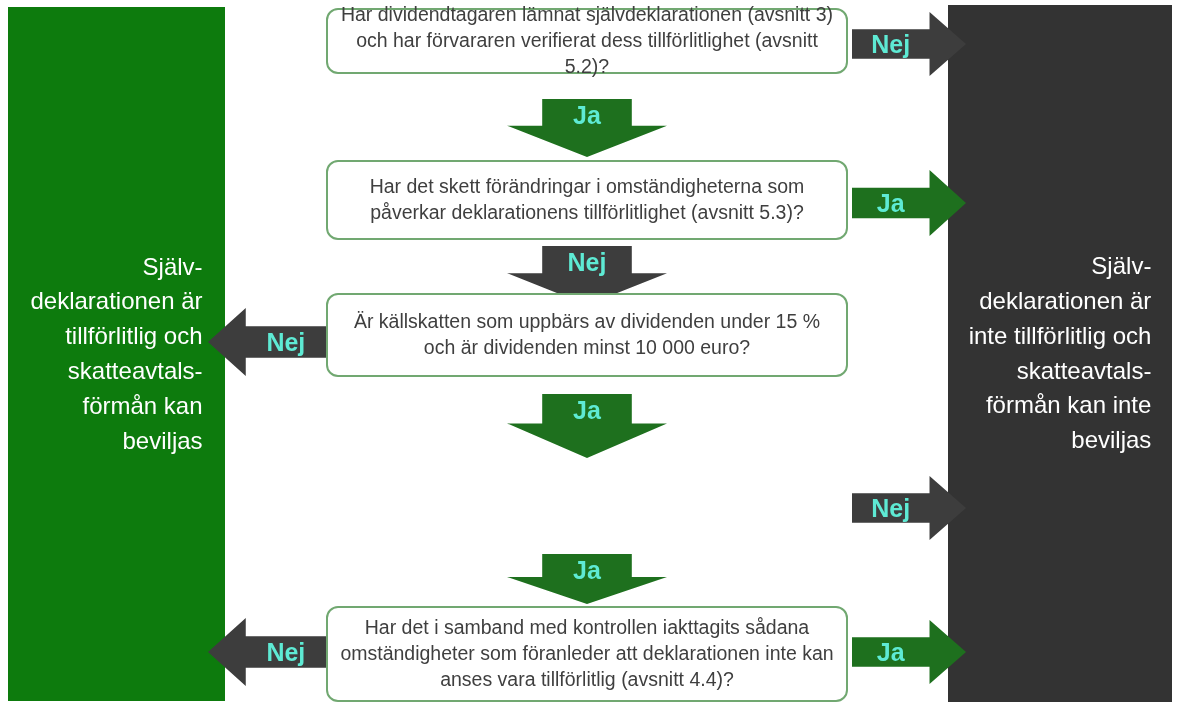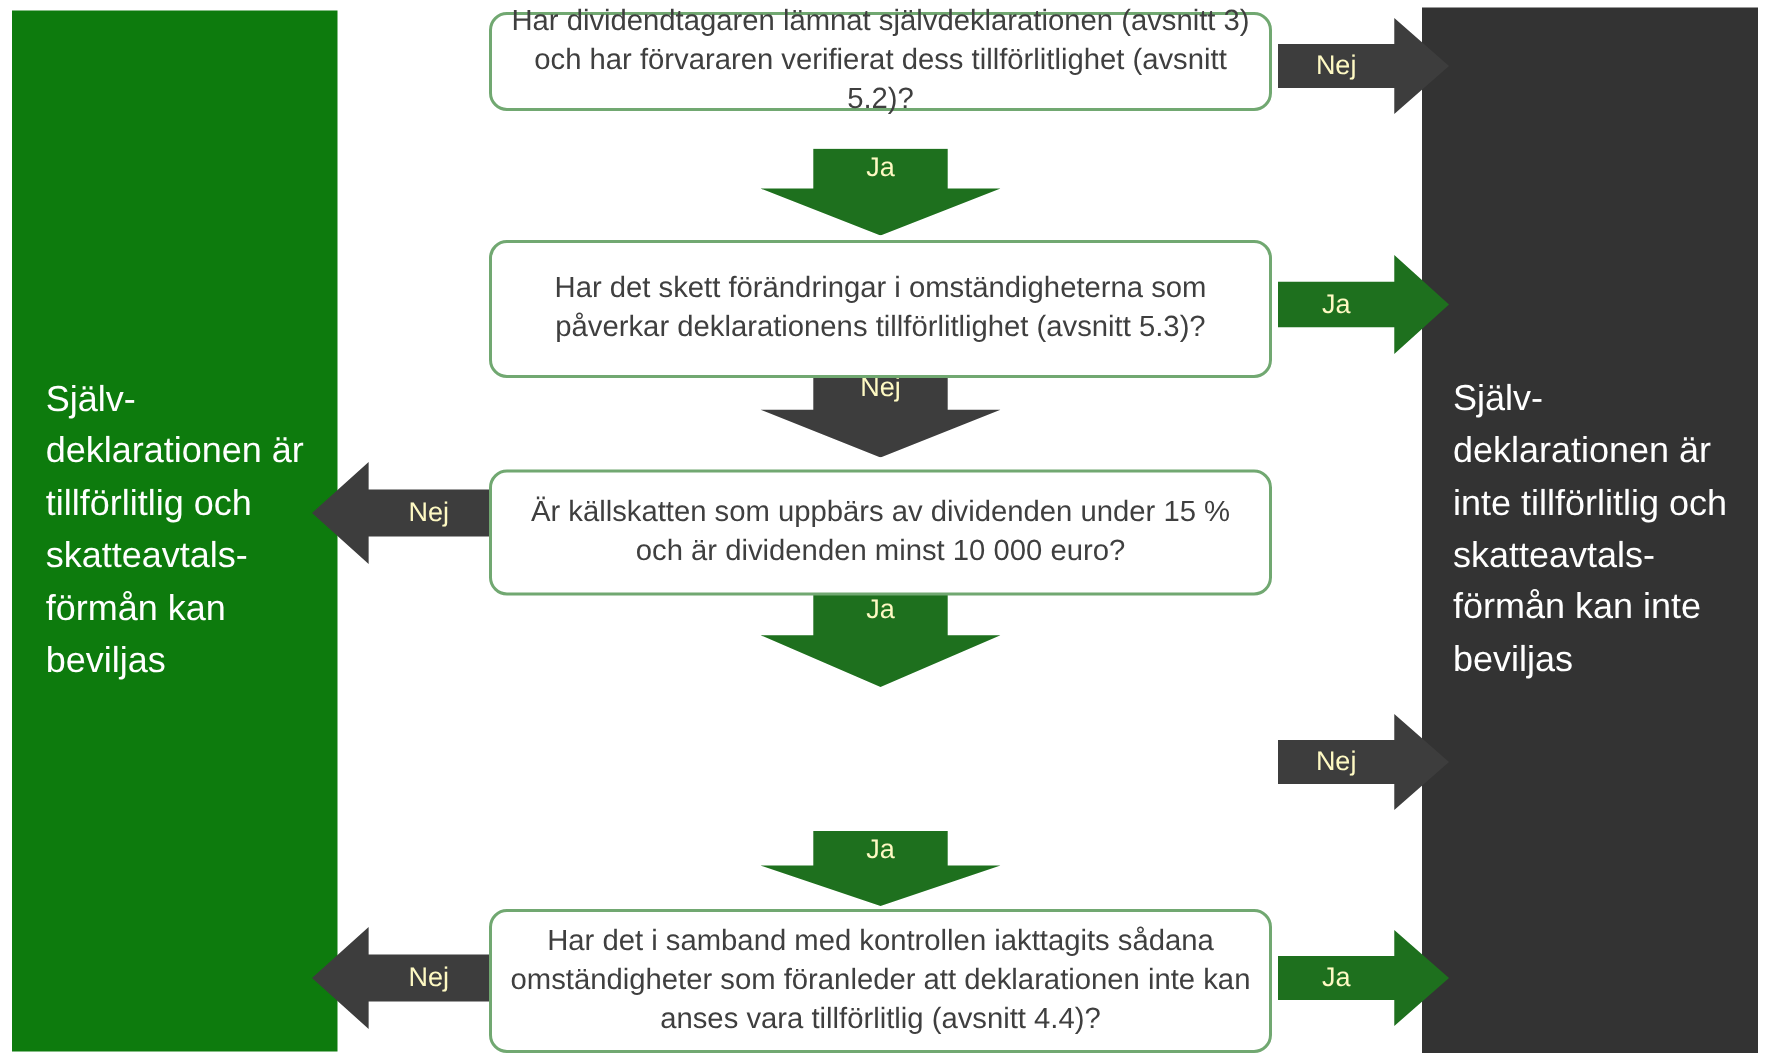--- a/index.html
+++ b/index.html
@@ -4,42 +4,42 @@
 <style>
   html,body{margin:0;padding:0;background:#ffffff;}
   .canvas{
     position:relative;width:1178px;height:706px;background:#ffffff;
     font-family:"Liberation Sans",sans-serif;overflow:hidden;
   }
 
   
   .panel{
     position:absolute;display:flex;align-items:center;justify-content:center;
-    text-align:left;color:#ffffff;font-size:24px;line-height:1.45;
+    text-align:right;color:#ffffff;font-size:24px;line-height:1.45;
   }
   .panel .panel-text{white-space:pre-line;}
   .panel-left{left:8px;top:7px;width:217px;height:694px;background:#0d7b0d;}
   .panel-right{left:948px;top:5px;width:224px;height:697px;background:#333333;}
 
   
   .qbox{
     position:absolute;left:326px;width:522px;box-sizing:border-box;
     border:2.5px solid #71a871;border-radius:12px;background:#ffffff;
     color:#3f3f3f;font-size:19.5px;line-height:1.33;
     display:flex;align-items:center;justify-content:center;text-align:center;
     padding:3px 8px;
   }
   #box1{top:8px;height:66px;}
-  #box2{top:160px;height:92px;}
-  #box3{top:313px;height:84px;}
+  #box2{top:160px;height:80px;}
+  #box3{top:293px;height:84px;}
   #box4{top:462px;height:91px;}
   #box5{top:606px;height:96px;}
 
   
-  .arrow{position:absolute;color:#fef9c3;font-size:18px;}
+  .arrow{position:absolute;color:#5eead4;font-size:25px;font-weight:bold;}
   .arrow .lbl{position:absolute;}
   .arrow-down{
     width:160px;left:507px;
     clip-path:polygon(22% 0, 78% 0, 78% 46%, 100% 46%, 50% 100%, 0 46%, 22% 46%);
   }
   .arrow-down .lbl{top:2px;left:0;right:0;text-align:center;}
   .arrow-right{
     left:852px;width:114px;
     clip-path:polygon(0 27%, 68% 27%, 68% 0, 100% 50%, 68% 100%, 68% 73%, 0 73%);
   }

